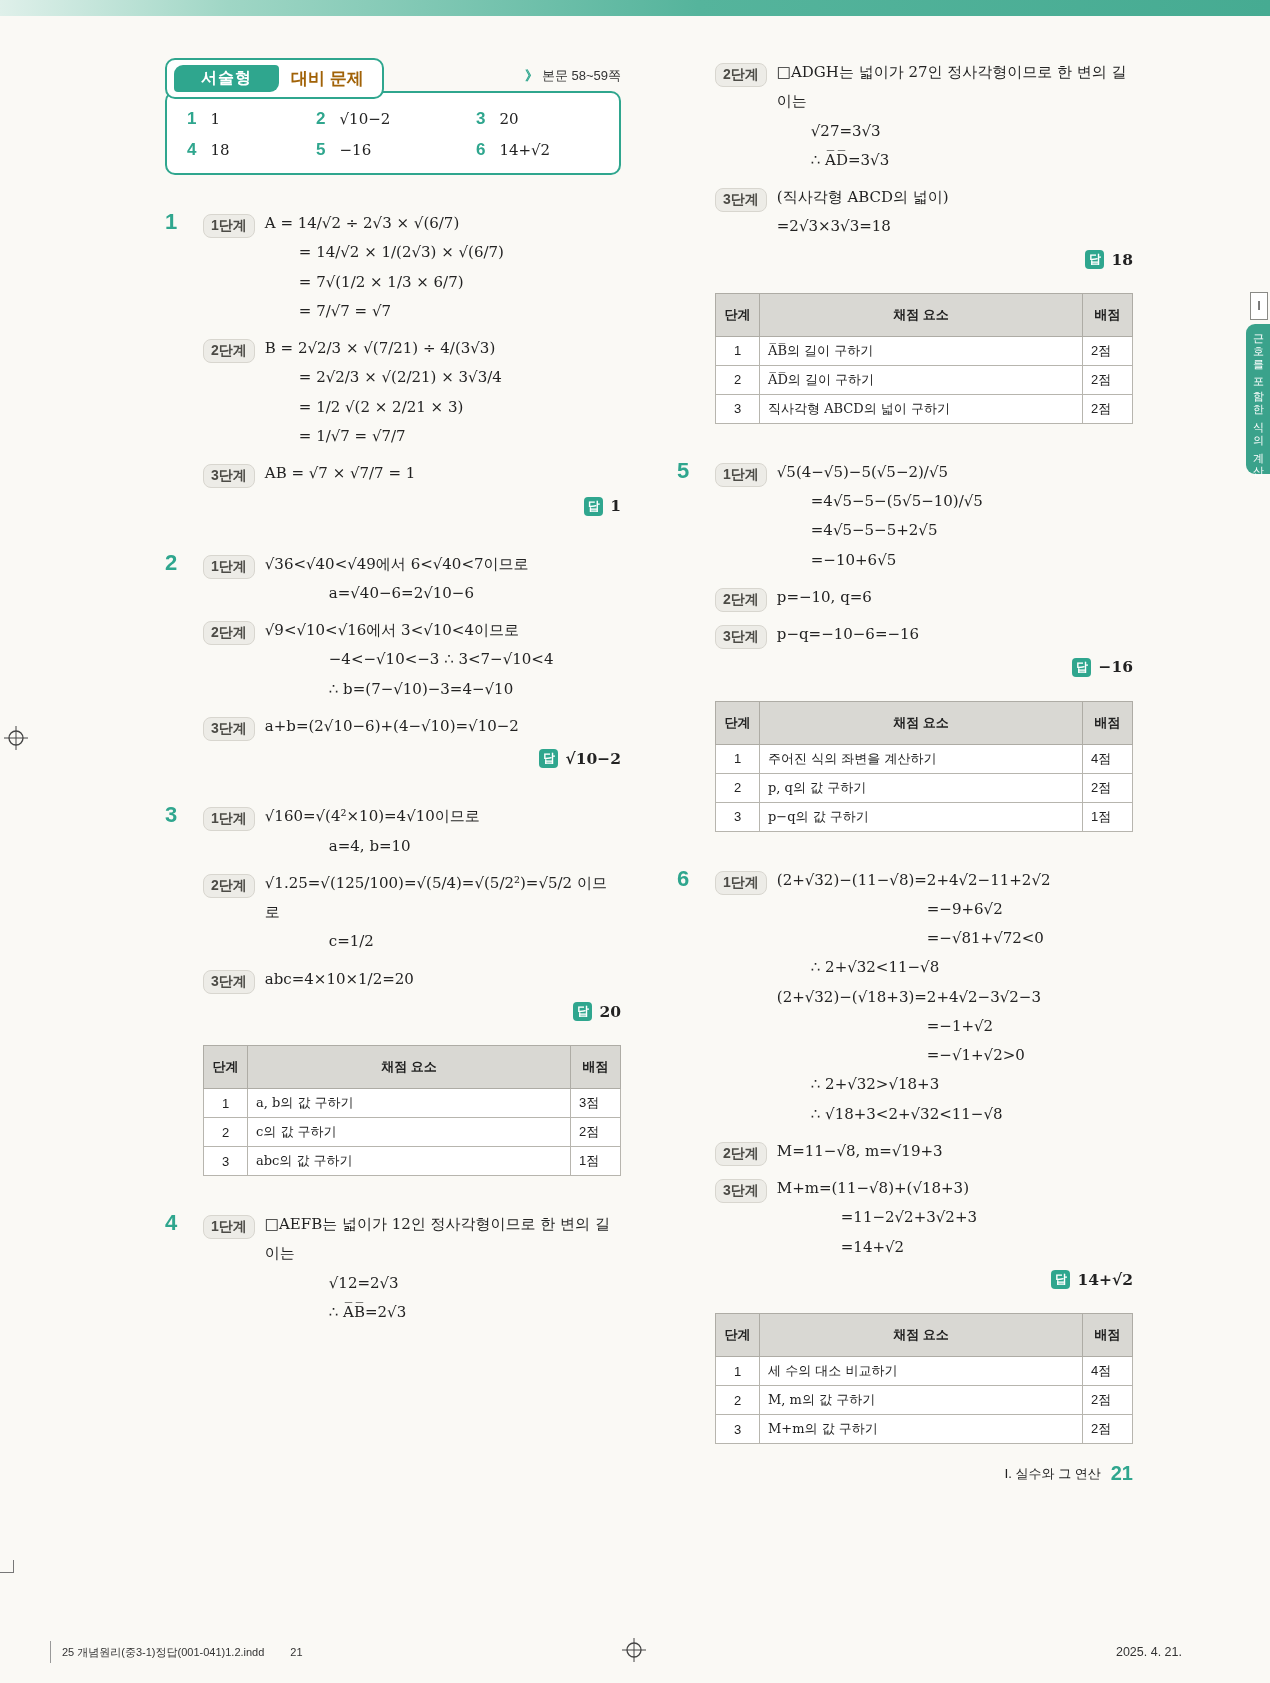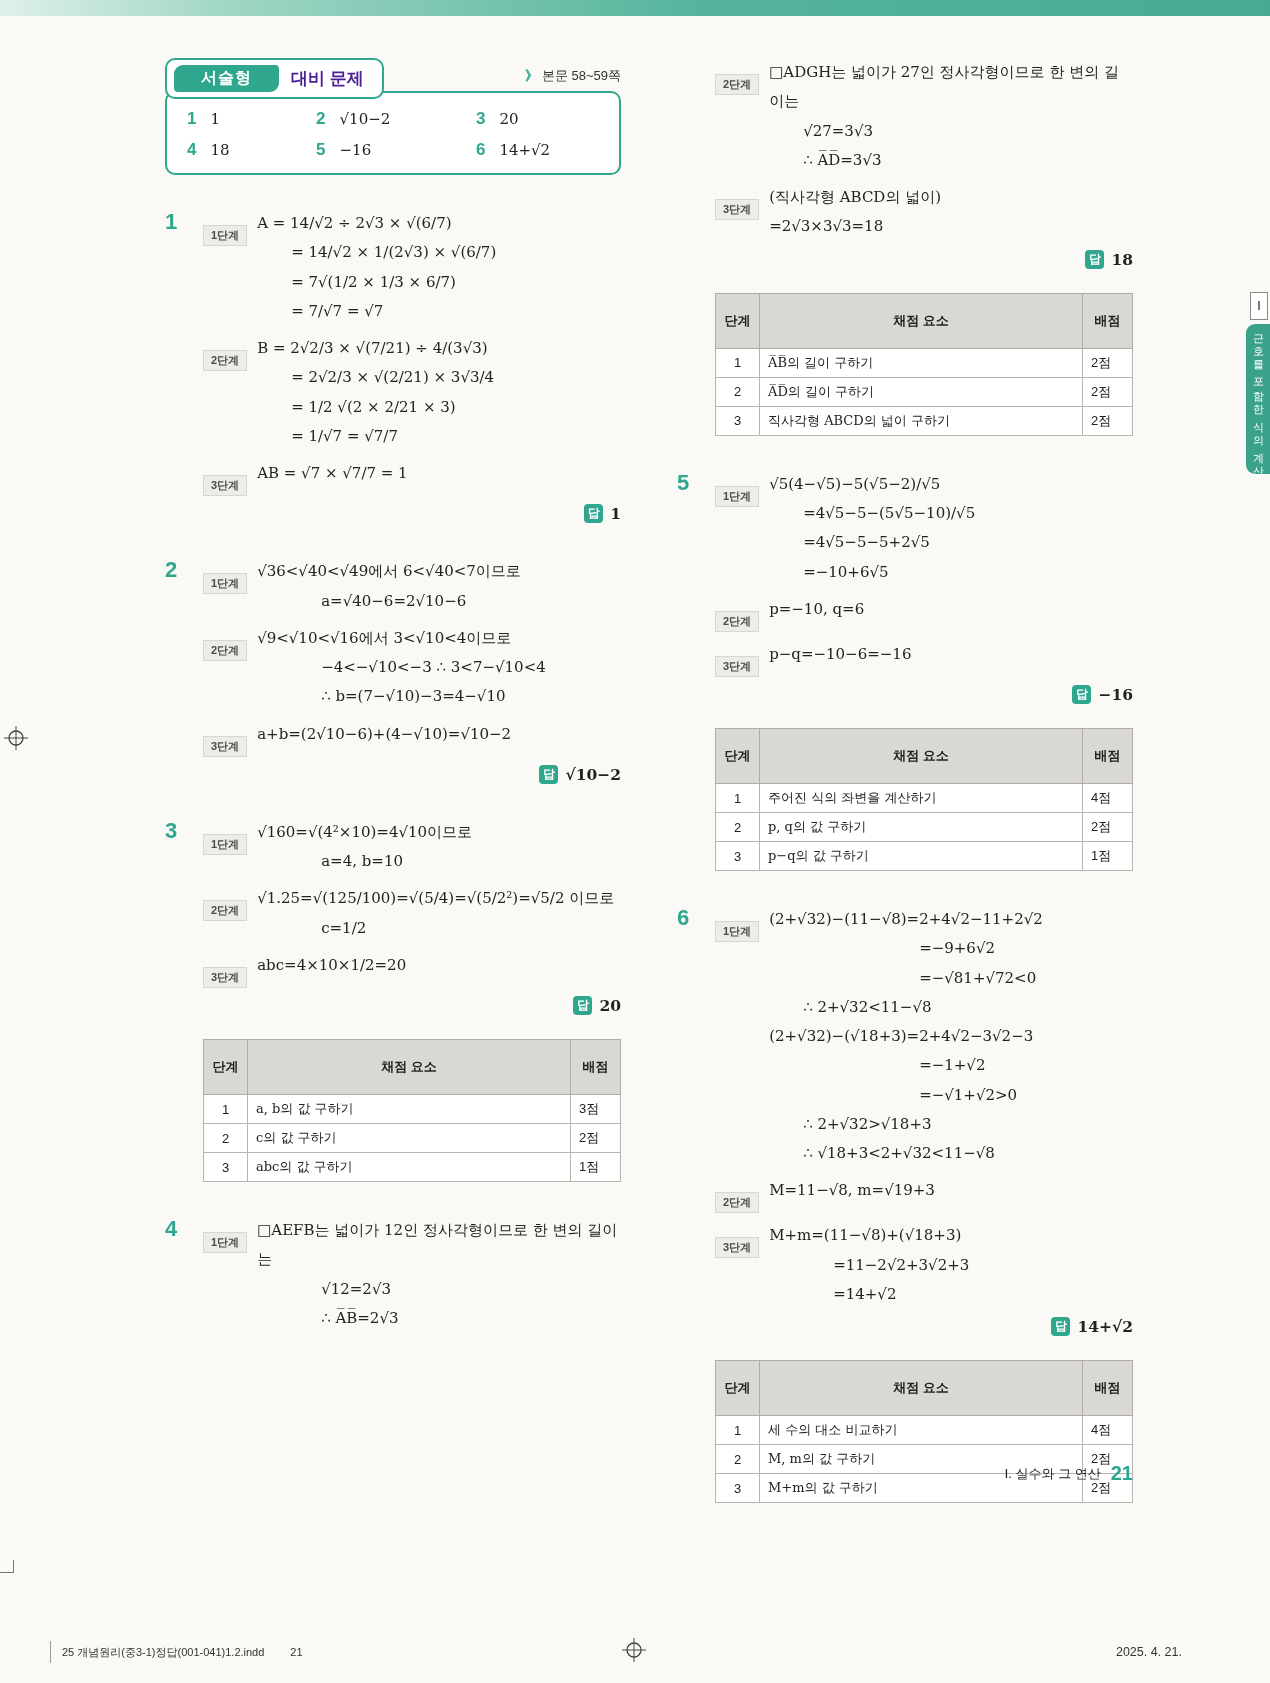--- a/index.html
+++ b/index.html
@@ -21,21 +21,21 @@
   .header-row { display:flex; justify-content:space-between; align-items:flex-start; }
   .title-box {
     display:inline-flex; align-items:center; gap:12px;
     border:2px solid #2fa68e; border-radius:10px; background:#fff;
     padding:5px 18px 5px 7px; position:relative; z-index:2;
   }
   .badge-pill {
     background:#2fa68e; color:#fff; font-weight:bold; font-size:16px;
     padding:3px 27px; border-radius:9px 4px 9px 4px; letter-spacing:1px;
   }
-  .title-text { font-weight:bold; font-size:17px; color:#4c1d95; }
+  .title-text { font-weight:bold; font-size:17px; color:#a16207; }
   .ref { font-size:13px; color:#333; margin-top:9px; }
   .ref-arrow { color:#2fa68e; font-weight:bold; margin-right:4px; }
   .answers-box {
     border:2px solid #2fa68e; border-radius:10px; background:#fff;
     margin-top:-8px; padding:16px 20px 13px;
     display:grid; grid-template-columns:1fr 1.25fr 1fr; row-gap:11px; column-gap:6px;
     position:relative; z-index:1;
   }
   .ans-item { display:flex; align-items:baseline; gap:14px; }
   .ans-no { color:#2fa68e; font-weight:bold; font-size:17px; }
@@ -45,22 +45,22 @@
   .block { margin-top:34px; }
   .problem { display:flex; }
   .pnum {
     flex:0 0 38px; width:38px; color:#2fa68e; font-weight:bold; font-size:22px;
     line-height:1; padding-top:2px;
   }
   .pbody { flex:1; min-width:0; }
   .step { display:flex; align-items:flex-start; margin-bottom:8px; }
   .step-badge {
     flex:0 0 auto; background:#edecE7; background:#edece7; border:1px solid #d8d6cf;
-    color:#4c4b46; font-size:11px; font-weight:bold; padding:2px 7px;
-    border-radius:0; margin-right:10px; margin-top:16px; white-space:nowrap;
+    color:#4c4b46; font-size:14px; font-weight:bold; padding:2px 7px;
+    border-radius:8px; margin-right:10px; margin-top:5px; white-space:nowrap;
   }
   .step-lines {
     flex:1; min-width:0;
     font-family:"DejaVu Serif","Liberation Serif",serif; font-size:15px; line-height:1.95;
   }
   .mline.ind1 { padding-left:34px; }
   .mline.ind2 { padding-left:64px; }
   .mline.ind3 { padding-left:150px; }
   .answer-row { text-align:right; margin-top:6px; }
   .answer-badge {
@@ -70,21 +70,21 @@
   }
   .answer-val {
     font-family:"DejaVu Serif","Liberation Serif",serif; font-weight:bold;
     font-size:15.5px; vertical-align:middle;
   }
 
   
   .table-block { padding-left:38px; margin-top:24px; }
   table.score { width:100%; border-collapse:collapse; font-size:13px; }
   table.score th {
-    background:#d9d8d3; border:1px solid #aeaca5; padding:18px 4px;
+    background:#d9d8d3; border:1px solid #aeaca5; padding:12px 4px;
     font-weight:bold; text-align:center; color:#222;
   }
   table.score td { border:1px solid #b7b5ae; background:#fff; padding:5px 8px; }
   table.score td.c1 { width:44px; text-align:center; }
   table.score td.c2 { font-family:"DejaVu Serif","Liberation Serif",serif; }
   table.score td.c3 { width:50px; text-align:left; }
 
   
   .side-chapter {
     position:absolute; right:2px; top:292px; width:18px; height:28px;

